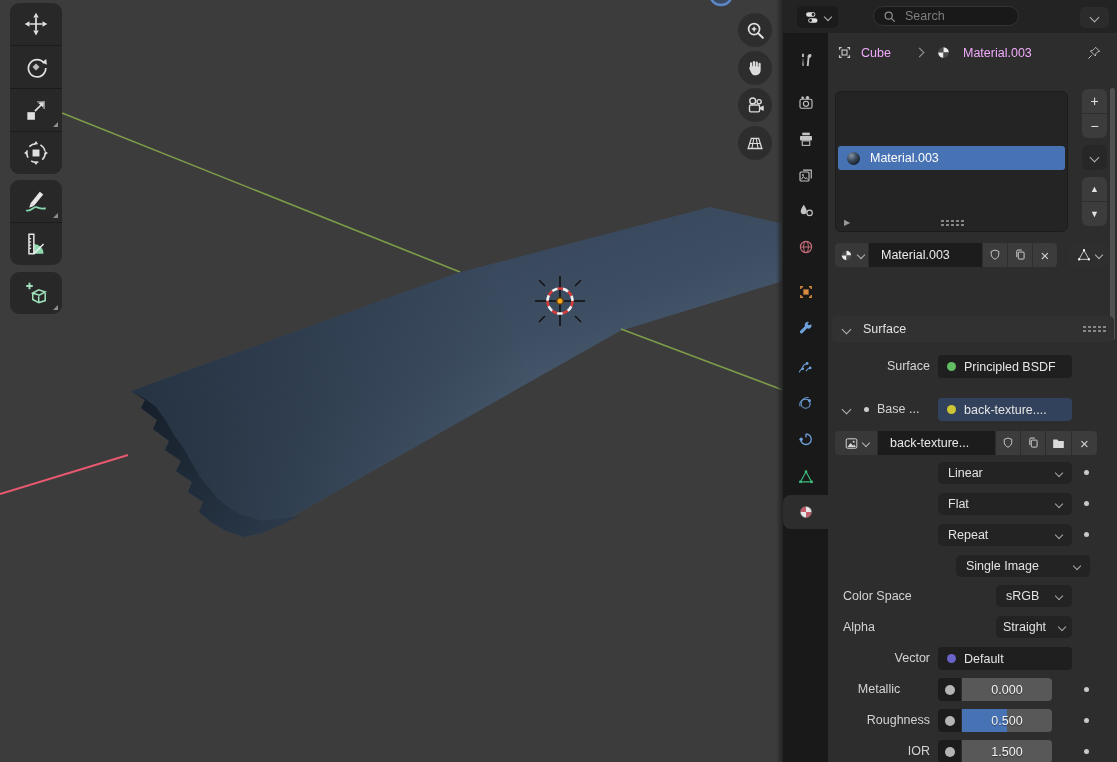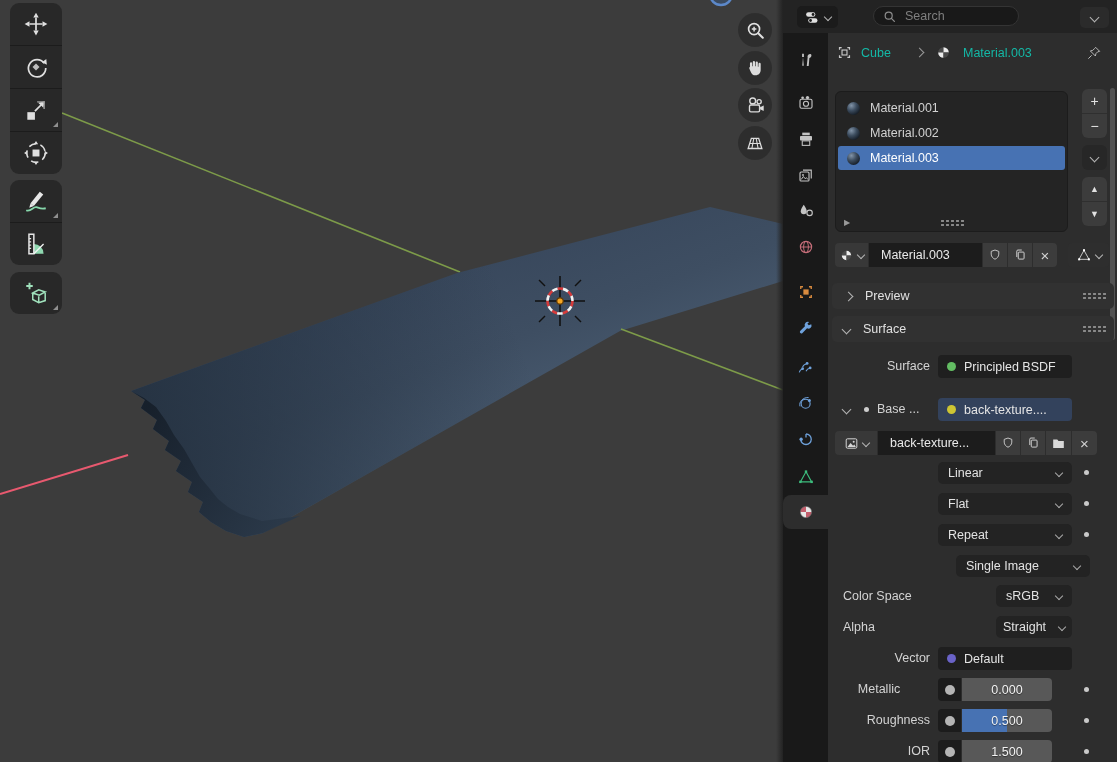--- a/index.html
+++ b/index.html
@@ -36,21 +36,21 @@
   .ptab{position:absolute;left:0;width:45px;height:32px;display:flex;align-items:center;justify-content:center;}
   .ptab.sel{background:#2d2d2d;border-radius:8px 0 0 8px;height:34px;}
   .chev{display:inline-block;width:6px;height:6px;border-right:1.6px solid #b5b5b5;border-bottom:1.6px solid #b5b5b5;
     transform:rotate(45deg);flex:0 0 auto;}
   .chev.sm{width:5px;height:5px;}
   .chev.right{transform:rotate(-45deg);}
   .grips{position:absolute;width:24px;height:8px;
     background-image:radial-gradient(circle,#8a8a8a 1.1px,transparent 1.4px);background-size:5px 4px;}
   
   #breadcrumb{position:absolute;left:45px;top:33px;width:289px;height:39px;}
-  .bc-text{position:absolute;top:13px;color:#14b8a6;}
+  .bc-text{position:absolute;top:13px;color:#f0abfc;}
   
   #slot-list{position:absolute;left:52px;top:91px;width:233px;height:141px;background:#242424;
     border:1px solid #1c1c1c;border-radius:6px;box-sizing:border-box;}
   .slot-row{position:absolute;left:2px;right:2px;height:24px;display:flex;align-items:center;gap:10px;
     padding-left:9px;border-radius:3px;color:#d2d2d2;}
   .slot-row.sel{background:#4772b3;color:#ffffff;}
   .sphere13{width:13px;height:13px;border-radius:50%;flex:0 0 auto;
     background:radial-gradient(circle at 34% 28%, #8294a8 0%, #3c4c5e 40%, #0e141c 85%);}
   .colbtn{position:absolute;left:299px;width:25px;overflow:hidden;background:#3c3c3c;border-radius:6px;}
   .colbtn .cell{width:25px;height:24px;display:flex;align-items:center;justify-content:center;color:#e2e2e2;font-size:14px;}
@@ -352,28 +352,20 @@
       <path d="M12 19.5A7.5 7.5 0 0 0 19.5 12H12z" fill="#4a4a4a"></path>
     </svg>
     <span class="bc-text" style="left:135px;">Material.003</span>
     <svg class="abs" style="left:258px;top:12px;" width="16" height="16" viewBox="0 0 24 24">
       <path d="M14.5 3.5 20.5 9.5l-3 .8-2.6 2.6-.8 3.6-7.6-7.6 3.6-.8 2.6-2.6z" fill="none" stroke="#b9b9b9" stroke-width="1.5"></path>
       <path d="M8.5 15.5 3.5 20.5" stroke="#b9b9b9" stroke-width="1.5"></path>
     </svg>
   </div>
 
   <div id="slot-list">
-    <div class="slot-row" style="top:4px;">
-      <span class="sphere13"></span>
-      <span>Material.001</span>
-    </div>
-    <div class="slot-row" style="top:29px;">
-      <span class="sphere13"></span>
-      <span>Material.002</span>
-    </div>
     <div class="slot-row sel" style="top:54px;">
       <span class="sphere13"></span>
       <span>Material.003</span>
     </div>
     <span class="abs" style="left:8px;bottom:4px;font-size:8px;color:#9a9a9a;">▶</span>
     <span class="grips" style="left:104px;bottom:4px;"></span>
   </div>
 
   <div class="colbtn" style="top:89px;">
     <div class="cell">+</div>
@@ -415,25 +407,20 @@
   <div class="idbtn" style="left:285px;top:243px;width:41px;border-radius:4px;background:#2e2e2e;">
     <svg width="16" height="16" viewBox="0 0 24 24">
       <path d="M12 5 4.5 18.5h15z" fill="none" stroke="#d0d0d0" stroke-width="1.4"></path>
       <rect x="10.5" y="3.3" width="3" height="3" fill="#ffffff"></rect>
       <rect x="3.2" y="17" width="3" height="3" fill="#ffffff"></rect>
       <rect x="17.8" y="17" width="3" height="3" fill="#ffffff"></rect>
     </svg>
     <span class="chev sm"></span>
   </div>
 
-  <div class="phdr" style="top:283px;">
-    <span class="chev right" style="margin-left:13px;"></span>
-    <span style="margin-left:13px;">Preview</span>
-    <span class="grips" style="right:8px;top:9px;"></span>
-  </div>
 
   <div class="phdr" style="top:316px;">
     <span class="chev" style="margin-left:11px;"></span>
     <span style="margin-left:13px;">Surface</span>
     <span class="grips" style="right:8px;top:9px;"></span>
   </div>
 
   <div class="rlabel" style="left:45px;width:102px;top:355px;text-align:right;">Surface</div>
   <div class="wbtn" style="top:355px;">
     <span class="nodedot" style="background:#63bd63;"></span>

